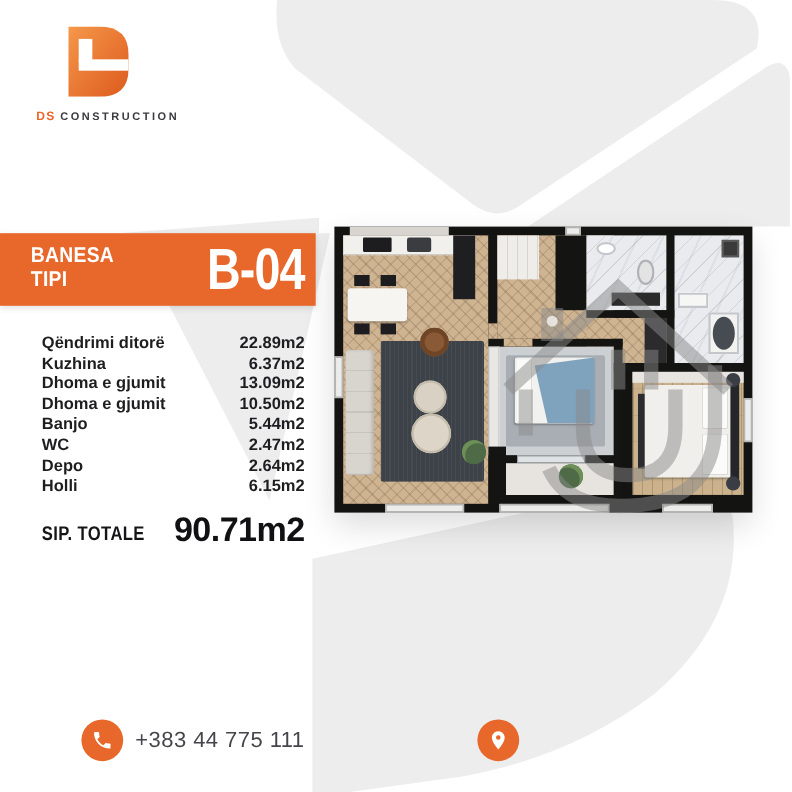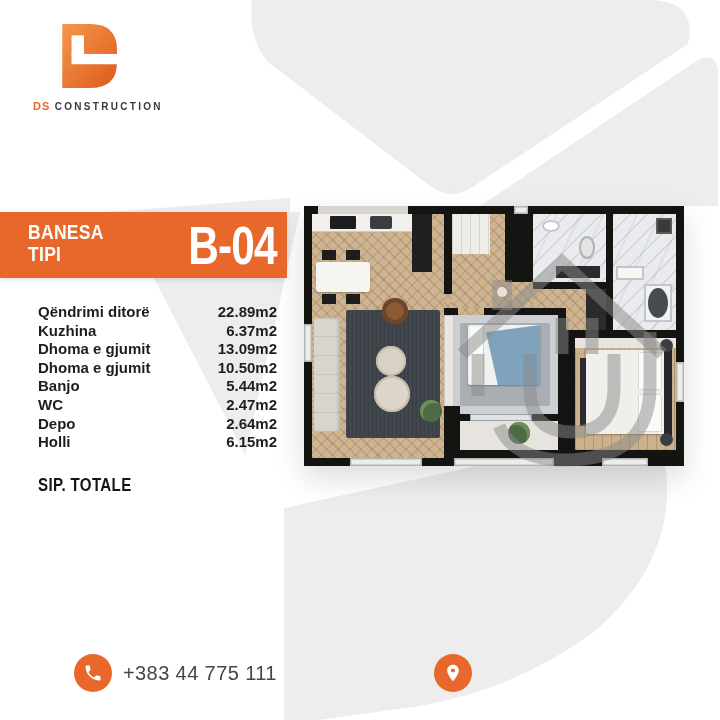--- a/index.html
+++ b/index.html
@@ -134,20 +134,21 @@
     <span>2.64m2</span>
   </div>
   <div class="room-row">
     <span>Holli</span>
     <span>6.15m2</span>
   </div>
 </div>
 
 <div id="total-row" class="a">
   <span id="total-label">SIP. TOTALE</span>
+  <span id="total-value">90.71m2</span>
 </div>
 
 <div id="plan" class="a">
 
   <div class="a floor-wood" style="left:8px;top:8px;width:132px;height:244px;"></div>
   <div class="a floor-wood" style="left:148px;top:8px;width:106px;height:101px;"></div>
   <div class="a floor-wood" style="left:229px;top:83px;width:73px;height:41px;"></div>
   <div class="a floor-marble" style="left:229px;top:8px;width:73px;height:68px;"></div>
   <div class="a floor-marble" style="left:309px;top:8px;width:63px;height:116px;"></div>
   <div class="a" style="left:148px;top:109px;width:106px;height:99px;background:#cdd0d3;"></div>

